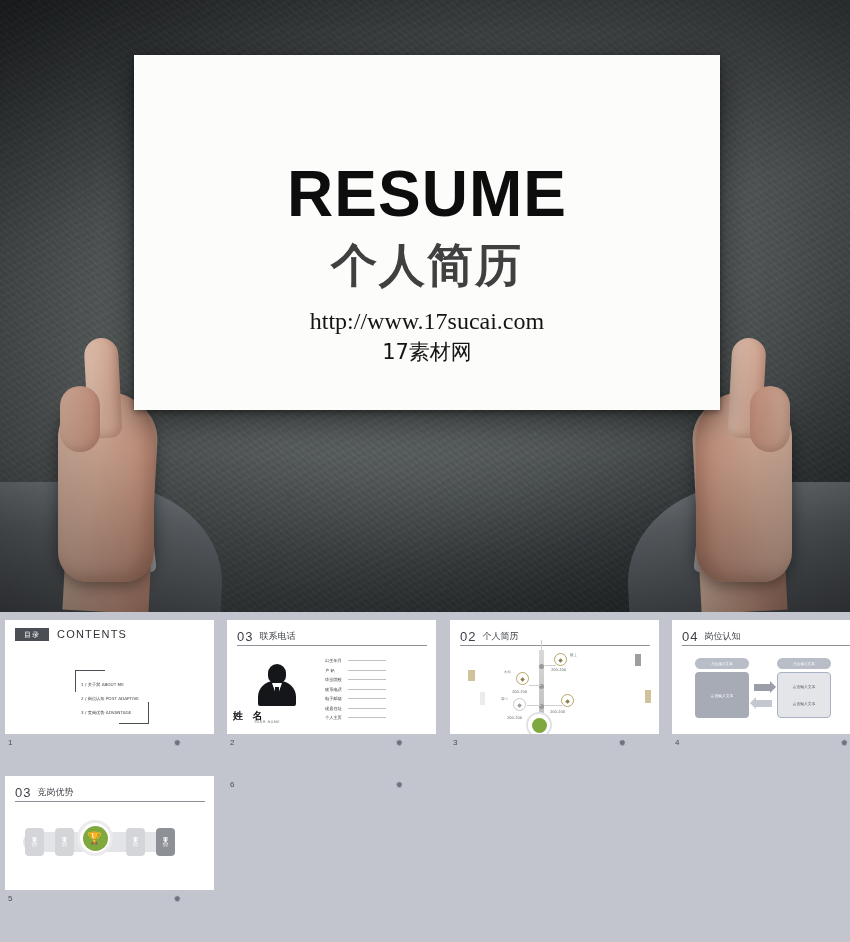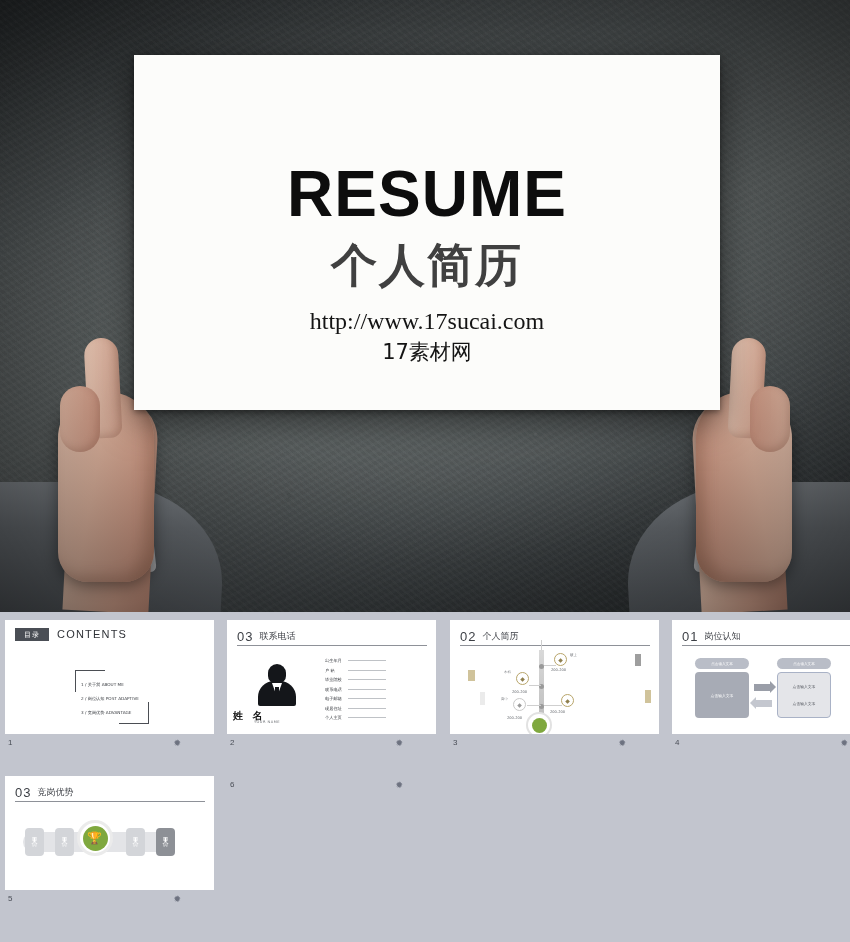--- a/index.html
+++ b/index.html
@@ -374,21 +374,21 @@
       </div>
       <div class="meta">
         <span>3</span>
         <span class="star">✹</span>
       </div>
     </div>
 
     <div class="thumb" style="left:672px; top:8px;">
       <div class="slide">
         <div class="s-head">
-          <span class="s-num">01</span>
+          <span class="s-num">04</span>
           <span class="s-title">岗位认知</span>
         </div>
         <div class="s-rule"></div>
 
         <div class="pillbox" style="left:23px; top:38px; width:54px;">点击输入文本</div>
         <div class="pillbox" style="left:105px; top:38px; width:54px;">点击输入文本</div>
 
         <div class="bigbox left" style="left:23px; top:52px; width:54px; height:46px;">点击输入文本</div>
 
         <div class="bigbox right" style="left:105px; top:52px; width:54px; height:46px;">

